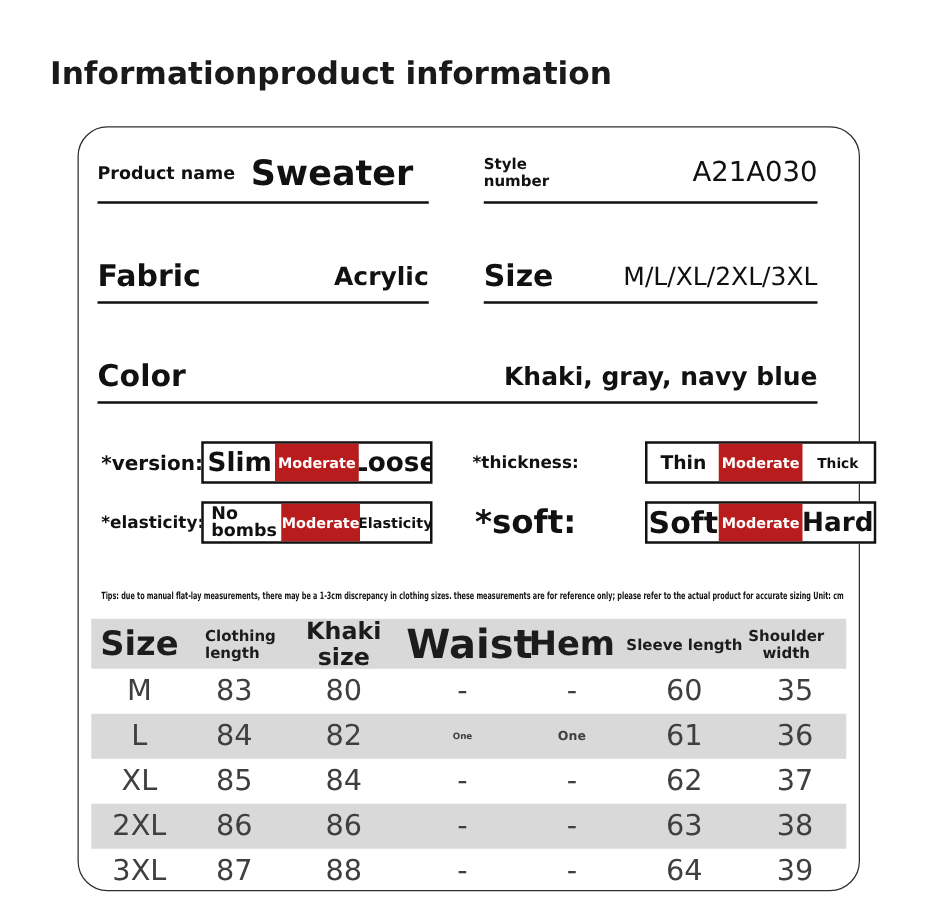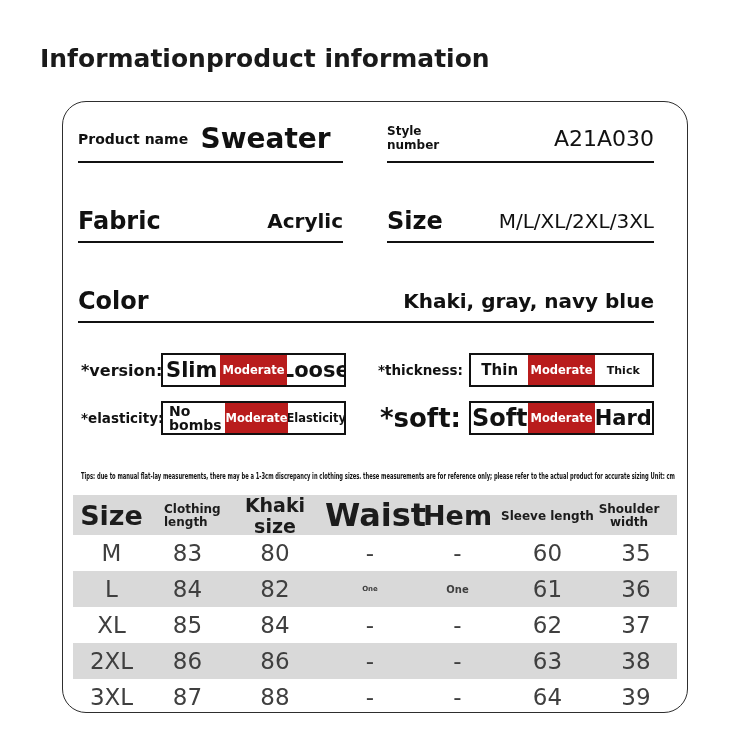--- a/index.html
+++ b/index.html
@@ -41,21 +41,21 @@
   .fval-hero  { flex:1; text-align:center; font-size:28px; font-weight:700; }
   .fval-light { flex:1; text-align:right; font-size:22px; font-weight:400; }
   .fval-bold  { flex:1; text-align:right; font-size:20px; font-weight:700; }
   .fval-reg   { flex:1; text-align:right; font-size:20px; font-weight:400; }
   
   .attrs { margin-top:30px; padding-left:18px; }
   .attr-row { display:flex; align-items:center; margin-bottom:14px; }
   .pair { display:flex; align-items:center; }
   .pair .albl { text-align:right; padding-right:8px; font-weight:700; }
   .pair-l .albl { width:72px; }
-  .pair-r { margin-left:32px; }
+  .pair-r { margin-left:32px;gap:47px; }
   .pair-r .albl { width:83px; }
   .albl-version    { font-size:16px; }
   .albl-thickness  { font-size:13.5px; }
   .albl-elasticity { font-size:13.5px; }
   .albl-soft       { font-size:26px; }
   .ctrl {
     display:flex; width:185px; height:34px;
     border:2px solid #111; box-sizing:border-box; background:#fff;
   }
   .ctrl .opt {

